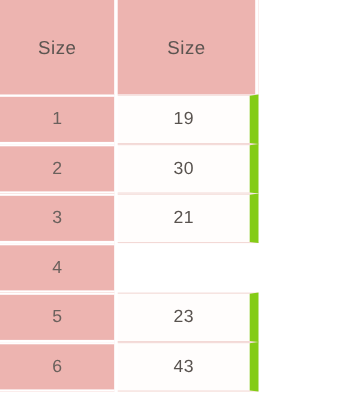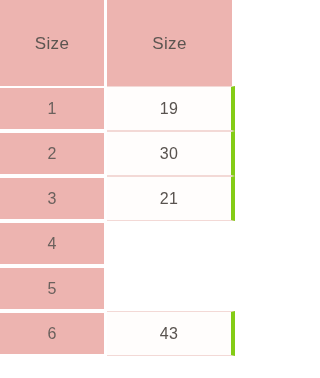--- a/index.html
+++ b/index.html
@@ -84,21 +84,21 @@
   .cell-gap {
     width: 3px;
     background: #ffffff;
     height: 45px;
   }
   .cell-chest {
     width: 128px;
     background: #fffdfc;
     border-top: 1px solid #f3d9d6;
     border-bottom: 1px solid #f3d9d6;
-    border-right: 4px solid #84cc16;
+    border-right: 8px solid #84cc16;
   }
   .cell-text {
     font-size: 16px;
     color: #59534f;
     letter-spacing: 0.3px;
     line-height: 1;
   }
   .cell-size .cell-text {
     color: #6b615d;
   }
@@ -155,20 +155,23 @@
         <span class="cell-text">4</span>
       </div>
       <div class="cell-gap"></div>
     </div>
 
     <div class="chart-row">
       <div class="cell cell-size">
         <span class="cell-text">5</span>
       </div>
       <div class="cell-gap"></div>
+      <div class="cell cell-chest">
+        <span class="cell-text">23</span>
+      </div>
     </div>
 
     <div class="chart-row">
       <div class="cell cell-size">
         <span class="cell-text">6</span>
       </div>
       <div class="cell-gap"></div>
       <div class="cell cell-chest">
         <span class="cell-text">43</span>
       </div>

